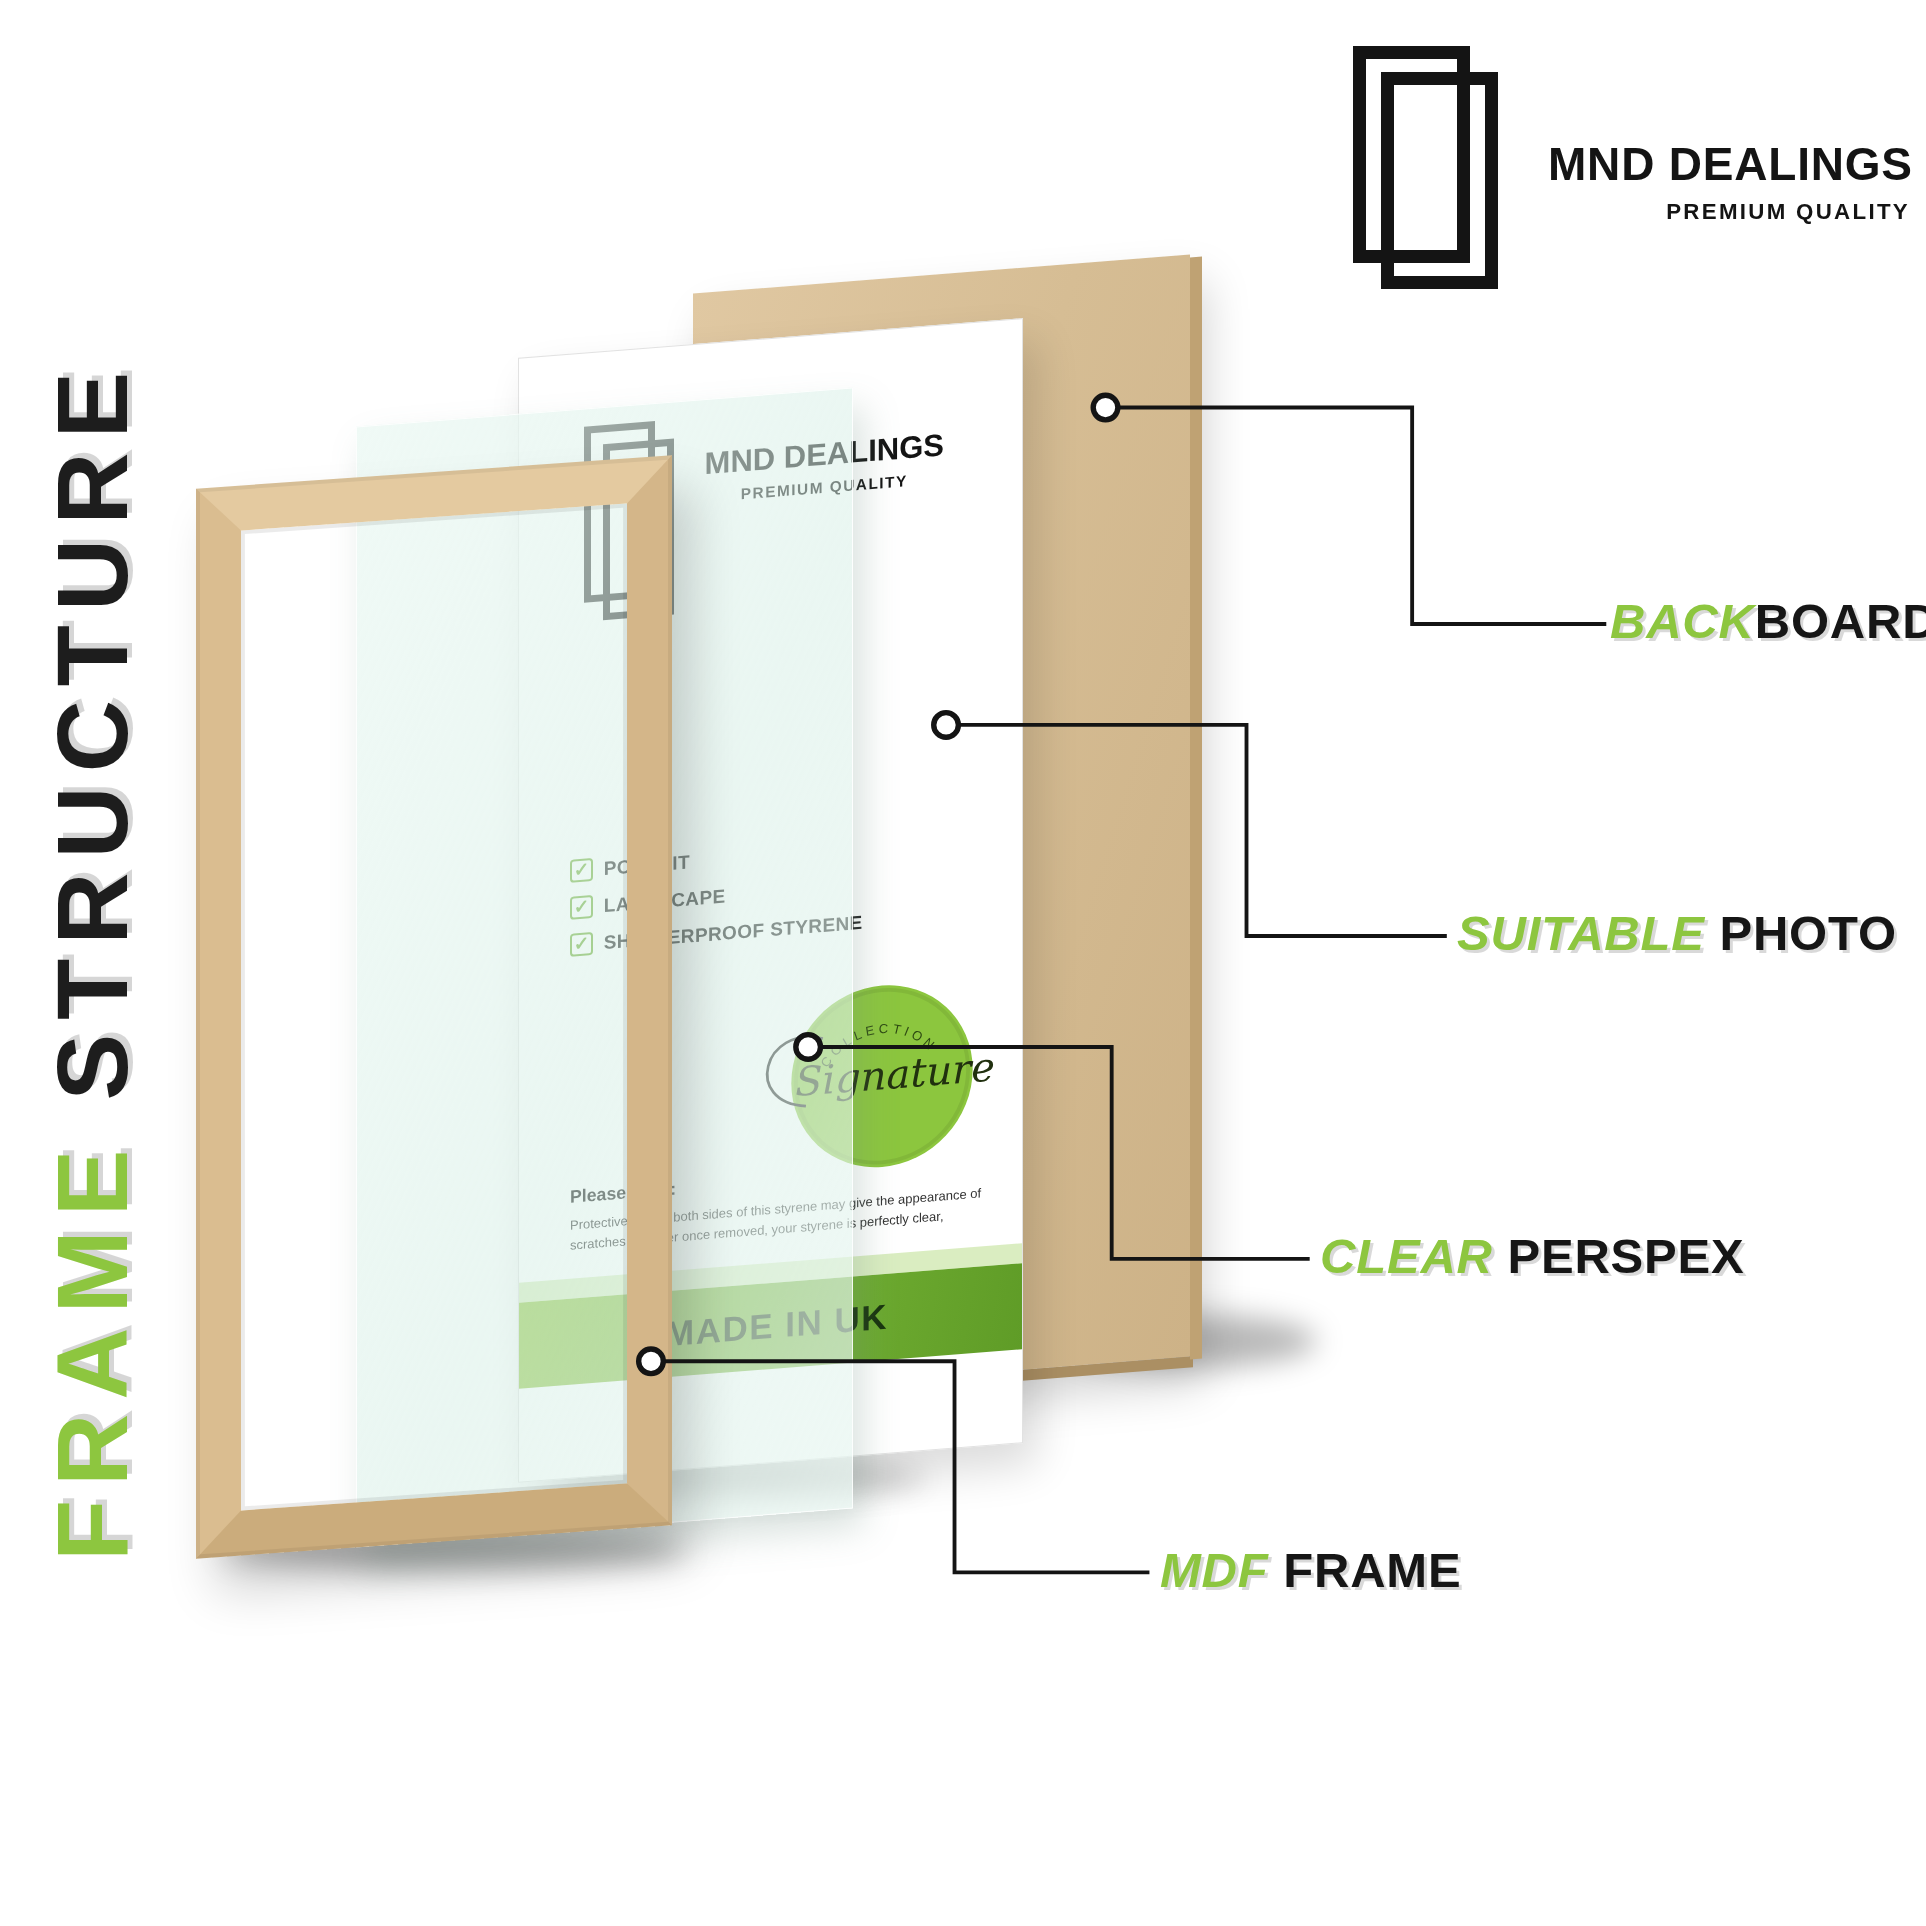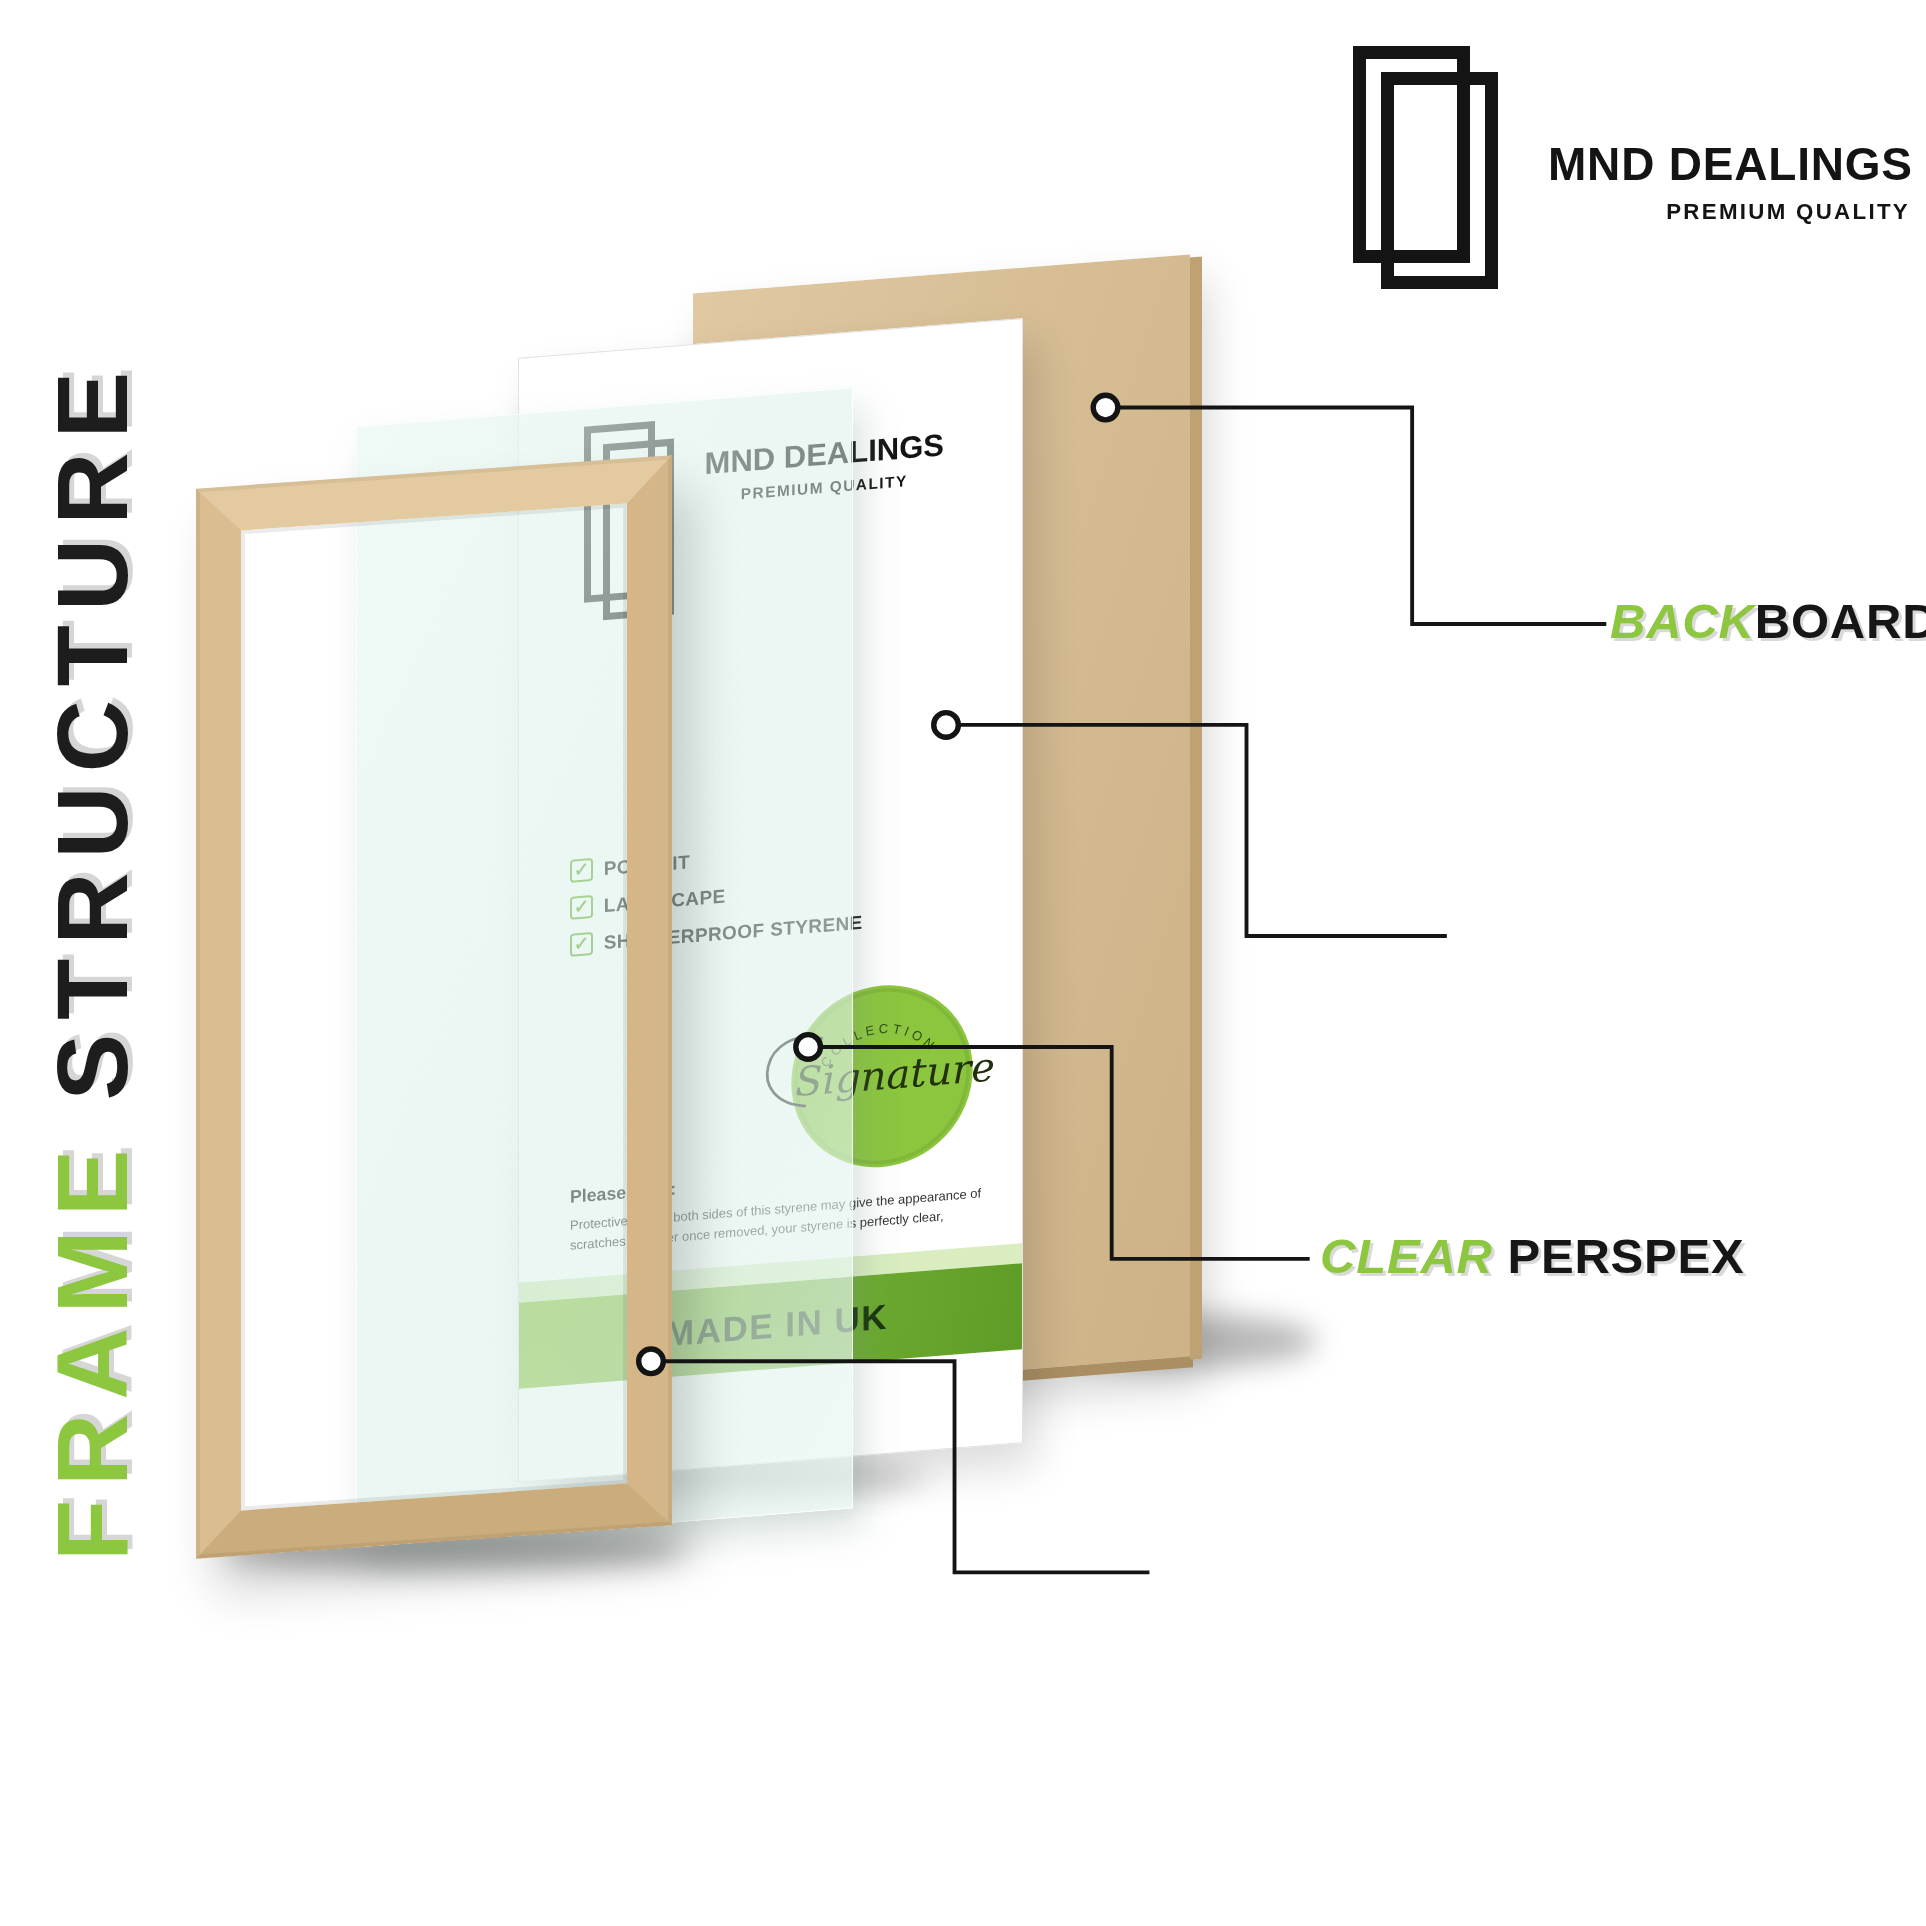--- a/index.html
+++ b/index.html
@@ -218,18 +218,24 @@
       <circle cx="1435" cy="529" r="16"></circle>
       <circle cx="1228" cy="941" r="16"></circle>
       <circle cx="1049" cy="1359" r="16"></circle>
       <circle cx="845" cy="1767" r="16"></circle>
     </g>
   </svg>
 
   <div class="callout-label lbl-backboard">
     <span class="g">BACK</span><span class="k">BOARD</span>
   </div>
+  <div class="callout-label lbl-photo">
+    <span class="g">SUITABLE</span><span class="k sp">PHOTO</span>
+  </div>
   <div class="callout-label lbl-perspex">
     <span class="g">CLEAR</span><span class="k sp">PERSPEX</span>
   </div>
+  <div class="callout-label lbl-frame">
+    <span class="g">MDF</span><span class="k sp">FRAME</span>
+  </div>
 
 </div>
 
 
 </body></html>

